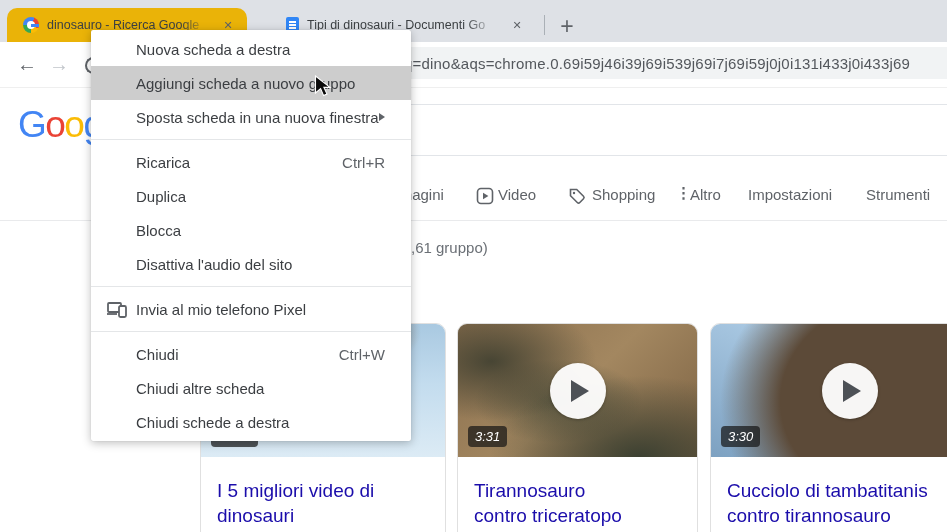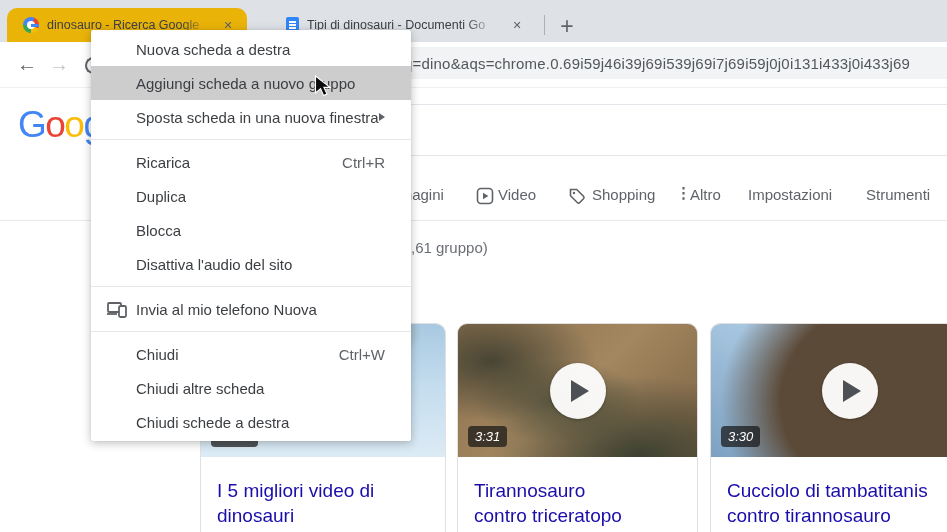--- a/index.html
+++ b/index.html
@@ -193,21 +193,21 @@
   </div>
   <div class="msep"></div>
   <div class="mi with-icon">
     <span class="mi-icon">
       <svg width="20" height="17" viewBox="0 0 20 17">
         <rect x="1" y="2" width="13" height="9" rx="1" fill="none" stroke="#5f6368" stroke-width="1.8"></rect>
         <path d="M0 13 h10" stroke="#5f6368" stroke-width="1.8"></path>
         <rect x="12" y="5" width="7" height="11" rx="1.5" fill="#fff" stroke="#5f6368" stroke-width="1.8"></rect>
       </svg>
     </span>
-    <span>Invia al mio telefono Nuova</span>
+    <span>Invia al mio telefono Pixel</span>
   </div>
   <div class="msep"></div>
   <div class="mi">
     <span>Chiudi</span>
     <span class="mi-short">Ctrl+W</span>
   </div>
   <div class="mi">
     <span>Chiudi altre scheda</span>
   </div>
   <div class="mi">

